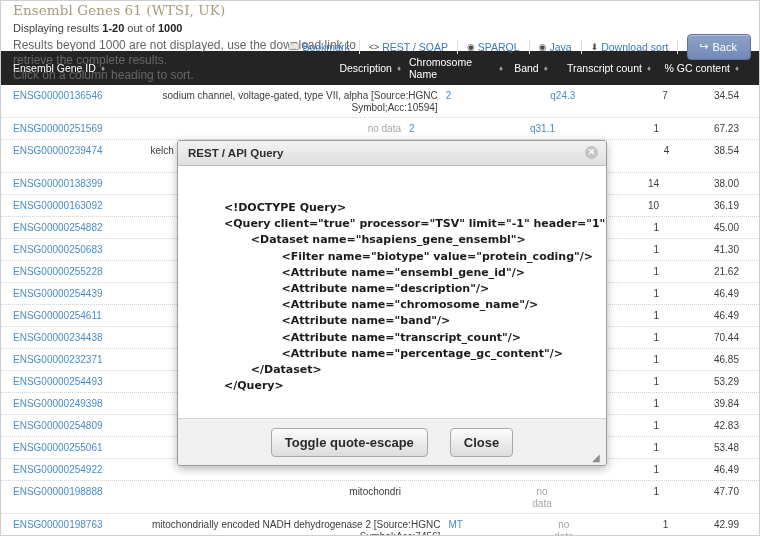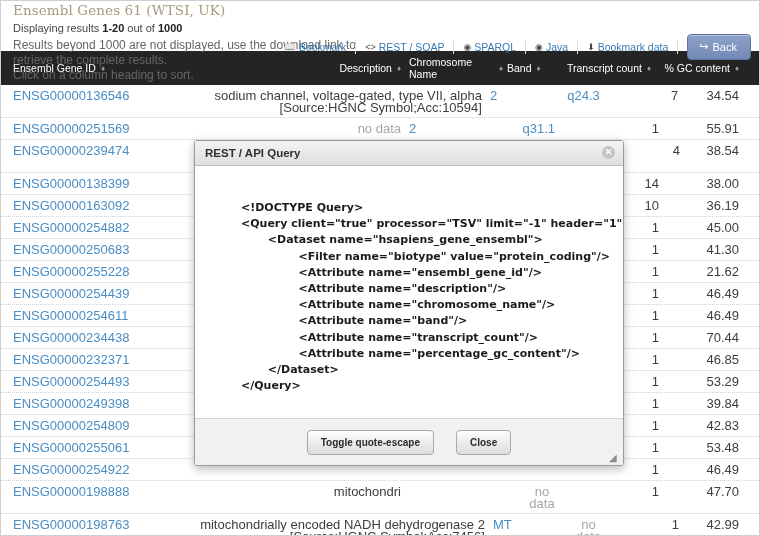--- a/index.html
+++ b/index.html
@@ -106,46 +106,46 @@
     height: 34px;
     font-size: 10.5px;
     padding: 0;
   }
   .thead .cell { display: flex; align-items: center; }
   .sortico { color: #9a9a9a; font-size: 8px; margin-left: 5px; }
 
   .col-gene   { width: 128px; padding-left: 12px; box-sizing: border-box; }
   .col-desc   { flex: 1 1 auto; text-align: right; padding-right: 8px; box-sizing: border-box; justify-content: flex-end; }
   .col-chrom  { width: 98px;  text-align: left; padding-right: 4px; box-sizing: border-box; justify-content: flex-end; }
-  .col-band   { width: 52px;  text-align: right; padding-right: 4px; box-sizing: border-box; justify-content: flex-start; }
+  .col-band   { width: 52px;  text-align: right; padding-right: 4px; box-sizing: border-box; justify-content: center; }
   .col-tcount { width: 104px; text-align: right; padding-right: 4px; box-sizing: border-box; justify-content: center; }
   .col-gc     { width: 96px;  text-align: right; padding-right: 20px; box-sizing: border-box; justify-content: flex-end; }
 
   .tbody { background: #fff; }
   .trow {
     display: flex;
     align-items: flex-start;
     border-bottom: 1px dotted #d3d3d3;
     min-height: 22px;
-    font-size: 13px;
+    font-size: 10px;
     color: #3d3d3d;
     padding-top: 5px;
     padding-bottom: 3px;
     box-sizing: border-box;
   }
   .trow .cell { line-height: 12px; }
   .gene-link { color: #4a8dc4; cursor: pointer; }
   .chrom-link { color: #4a8dc4; cursor: pointer; }
   .band-link { color: #4a8dc4; cursor: pointer; margin-top: 31px; }
   .nodata { color: #a6a6a6; }
 
   
   .modal {
     position: absolute;
-    left: 193px;
+    left: 176px;
     top: 139px;
     width: 428px;
     background: #ffffff;
     border: 1px solid #9a9a9a;
     border-radius: 3px;
     box-shadow: 0 3px 10px rgba(0,0,0,.28);
     overflow: hidden;
   }
   .modal-title {
     height: 24px;
@@ -197,21 +197,21 @@
     align-items: center;
     justify-content: center;
     gap: 22px;
     position: relative;
   }
   .mbtn {
     background: linear-gradient(#fdfdfd, #dcdcdc);
     border: 1px solid #a9a9a9;
     border-radius: 4px;
     padding: 6px 13px;
-    font-size: 10px;
+    font-size: 13px;
     font-weight: bold;
     color: #2b2b2b;
     cursor: pointer;
   }
   .resize-grip {
     position: absolute;
     right: 3px;
     bottom: 2px;
     width: 11px;
     height: 11px;
@@ -248,21 +248,21 @@
       <a class="tool-link">
         <span class="tool-ico">◉</span>
         <span>SPARQL</span>
       </a>
       <a class="tool-link">
         <span class="tool-ico">◉</span>
         <span>Java</span>
       </a>
       <a class="tool-link">
         <span class="tool-ico">⬇</span>
-        <span>Bookmark data</span>
+        <span>Download sort</span>
       </a>
       <button class="btn-back">
         <span>↪</span>
         <span>Back</span>
       </button>
     </div>
   </div>
 
   <div class="thead">
     <div class="cell col-gene">
@@ -299,21 +299,21 @@
         <div class="cell col-band"><span class="band-link">q24.3</span></div>
         <div class="cell col-tcount">7</div>
         <div class="cell col-gc">34.54</div>
       </div>
       <div class="trow">
         <div class="cell col-gene"><span class="gene-link">ENSG00000251569</span></div>
         <div class="cell col-desc nodata">no data</div>
         <div class="cell col-chrom"><span class="chrom-link">2</span></div>
         <div class="cell col-band"><span class="band-link">q31.1</span></div>
         <div class="cell col-tcount">1</div>
-        <div class="cell col-gc">55.91</div>
+        <div class="cell col-gc">67.23</div>
       </div>
       <div class="trow">
         <div class="cell col-gene"><span class="gene-link">ENSG00000239474</span></div>
         <div class="cell col-desc">kelch repeat and BTB (POZ) domain containing 10 [Source:HGNC Symbol;Acc:16905]</div>
         <div class="cell col-chrom"><span class="chrom-link">2</span></div>
         <div class="cell col-band"><span class="band-link">q31.1</span></div>
         <div class="cell col-tcount">4</div>
         <div class="cell col-gc">38.54</div>
       </div>
       <div class="trow">

